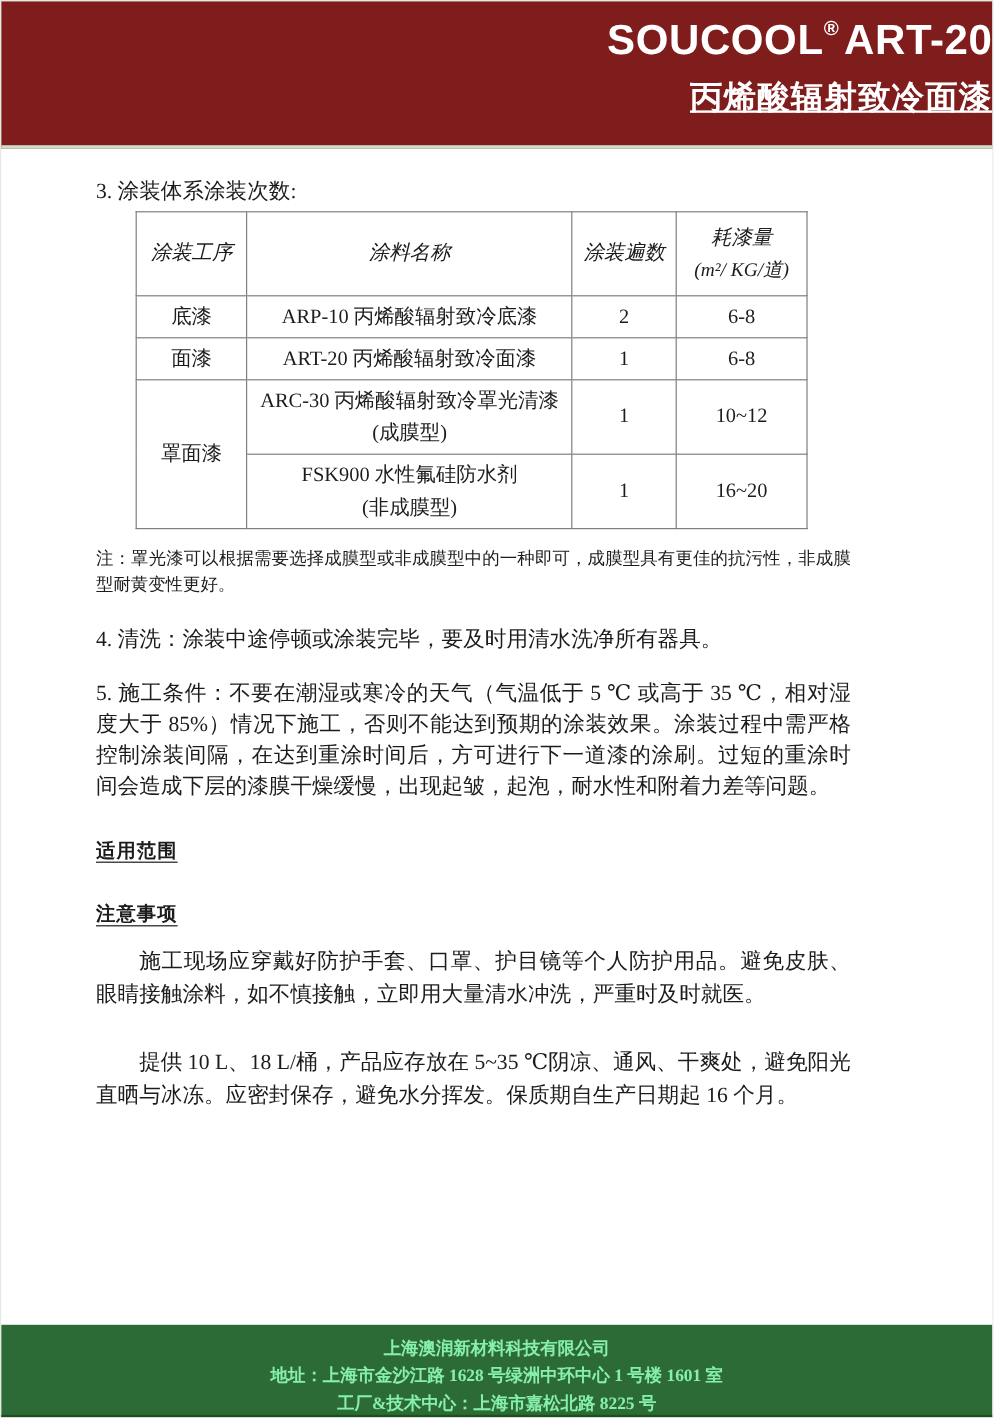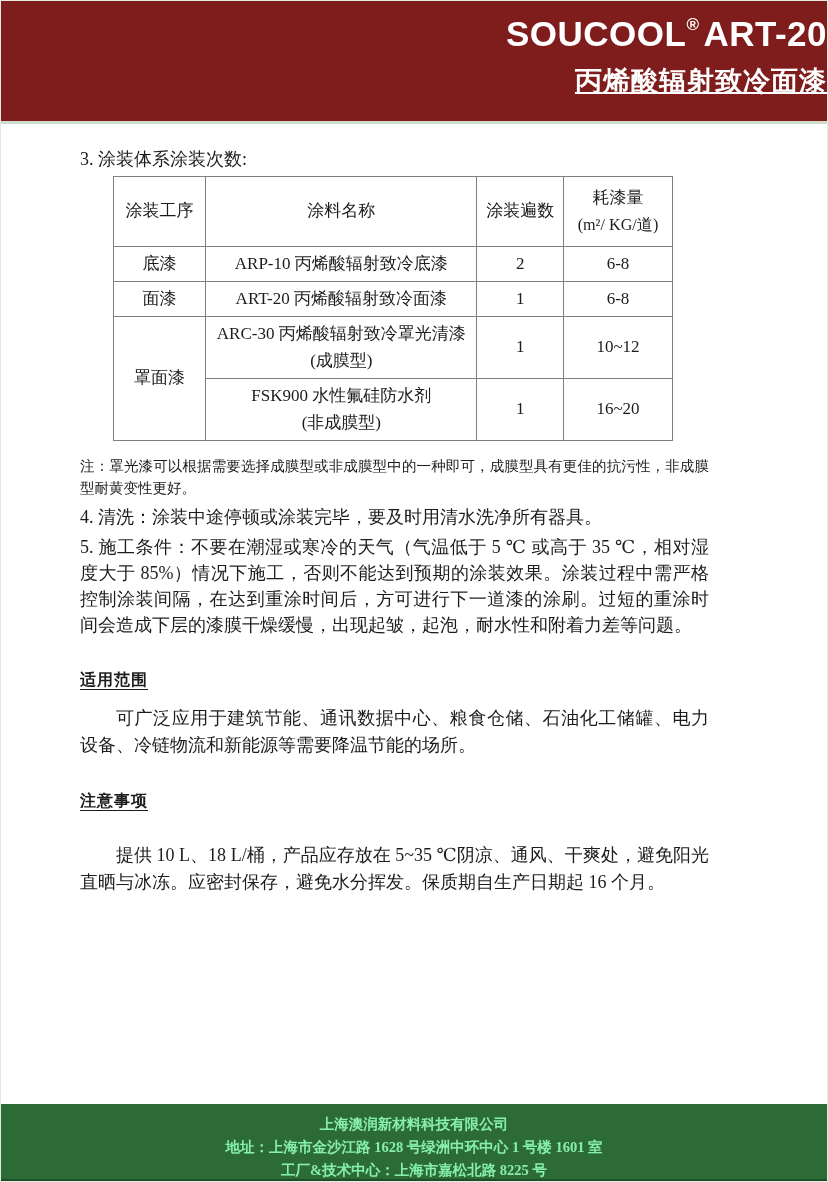--- a/index.html
+++ b/index.html
@@ -66,34 +66,34 @@
     text-align: center;
   }
   table.coating-table th,
   table.coating-table td {
     border: 1px solid #7f7f7f;
     font-weight: normal;
     vertical-align: middle;
     padding: 2px 4px;
     line-height: 1.55;
   }
-  tr.t-header-row { height: 70px; }
+  tr.t-header-row { height: 70px; font-style: italic; }
   tr.t-row-1, tr.t-row-2 { height: 35px; }
   tr.t-row-3, tr.t-row-4 { height: 62px; }
   .cell-2line { line-height: 1.8; }
   .sup2 { font-size: 0.95em; }
 
   .table-note {
     font-size: 14.5px;
     line-height: 1.5;
     margin-top: 15px;
     text-align: justify;
   }
   .numbered-item {
-    margin-top: 4px;
+    margin-top: 19px;
     text-align: justify;
   }
 
   .doc-section { margin-top: 30px; }
   .section-title {
     font-size: 16px;
     font-weight: bold;
     text-decoration: underline;
     text-underline-offset: 4px;
     letter-spacing: 1px;
@@ -187,25 +187,25 @@
     </table>
 
     <div class="table-note">注：罩光漆可以根据需要选择成膜型或非成膜型中的一种即可，成膜型具有更佳的抗污性，非成膜型耐黄变性更好。</div>
 
     <div class="numbered-item">4. 清洗：涂装中途停顿或涂装完毕，要及时用清水洗净所有器具。</div>
 
     <div class="numbered-item">5. 施工条件：不要在潮湿或寒冷的天气（气温低于 5 ℃ 或高于 35 ℃，相对湿度大于 85%）情况下施工，否则不能达到预期的涂装效果。涂装过程中需严格控制涂装间隔，在达到重涂时间后，方可进行下一道漆的涂刷。过短的重涂时间会造成下层的漆膜干燥缓慢，出现起皱，起泡，耐水性和附着力差等问题。</div>
 
     <div class="doc-section">
       <div class="section-title">适用范围</div>
-      <div class="section-paragraph">可广泛应用于建筑节能、通讯数据中心、粮食仓储、石油化工储罐、电力设备、冷链物流和新能源等需要降温节能的场所。</div>
     </div>
 
     <div class="doc-section">
       <div class="section-title">注意事项</div>
+      <div class="section-paragraph">施工现场应穿戴好防护手套、口罩、护目镜等个人防护用品。避免皮肤、眼睛接触涂料，如不慎接触，立即用大量清水冲洗，严重时及时就医。</div>
     </div>
 
     <div class="doc-section">
       <div class="section-paragraph">提供 10 L、18 L/桶，产品应存放在 5~35 ℃阴凉、通风、干爽处，避免阳光直晒与冰冻。应密封保存，避免水分挥发。保质期自生产日期起 16 个月。</div>
     </div>
 
   </div>
 
   <div class="footer-band">
     <div>上海澳润新材料科技有限公司</div>

